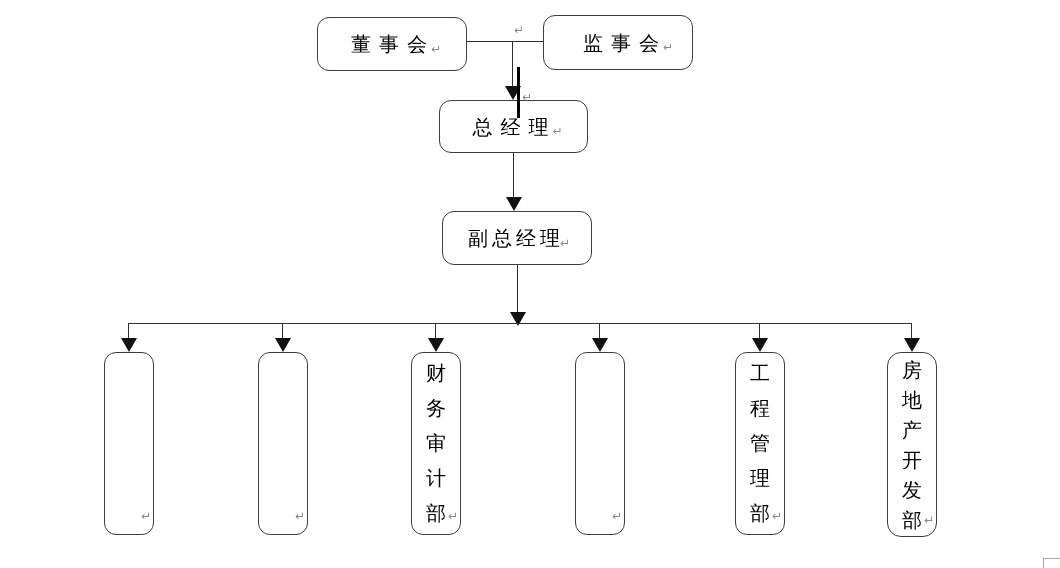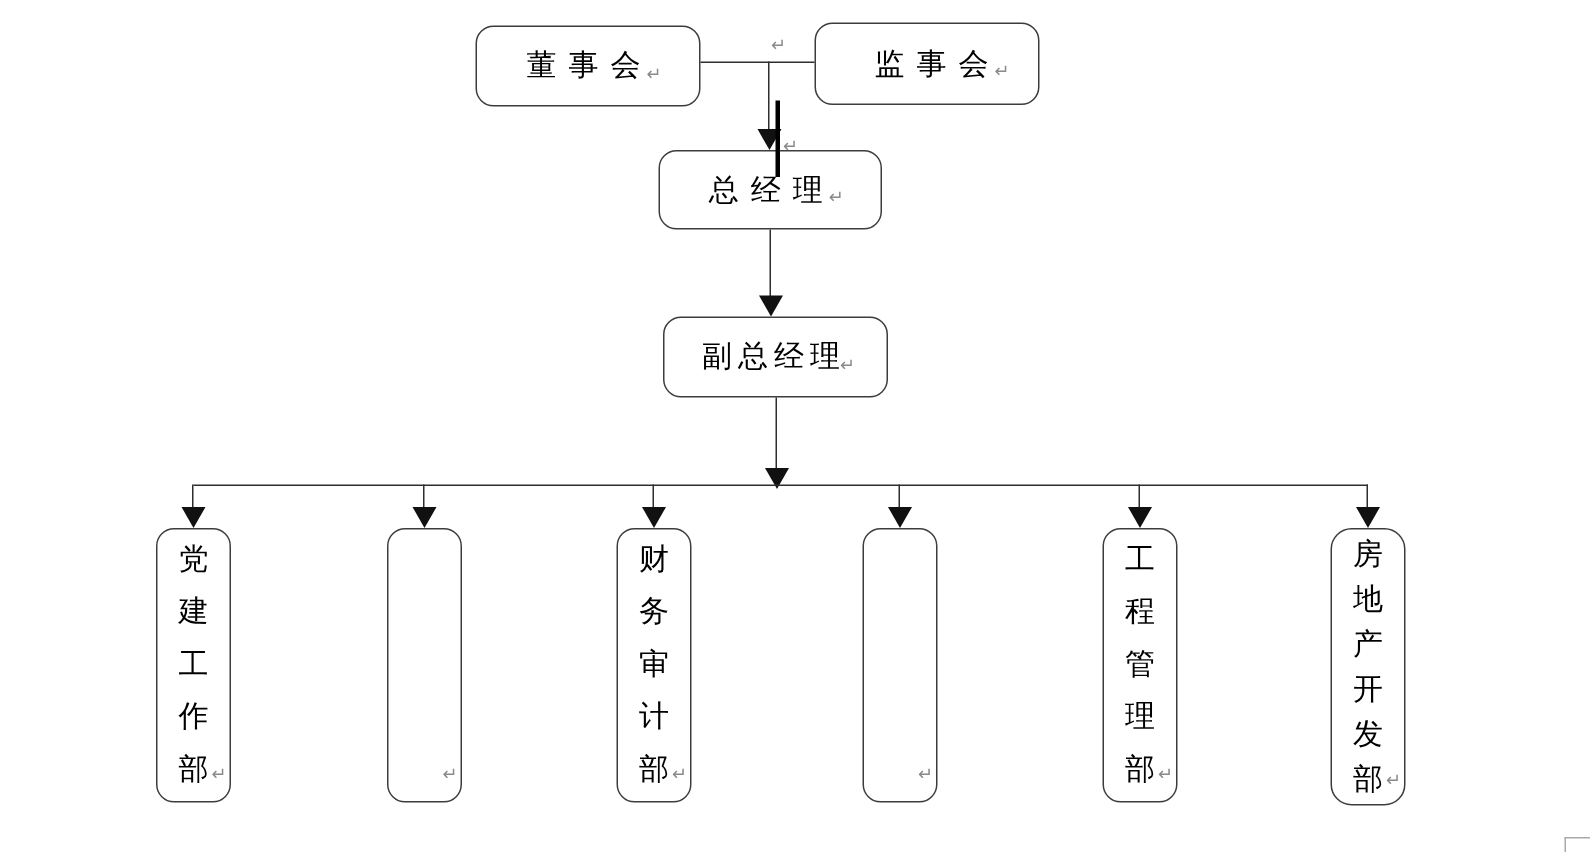--- a/index.html
+++ b/index.html
@@ -141,21 +141,20 @@
   <div class="vline" style="left:435px; top:323px; height:16px;"></div>
   <div class="arrow-down" style="left:428px; top:338px;"></div>
   <div class="vline" style="left:599px; top:323px; height:16px;"></div>
   <div class="arrow-down" style="left:592px; top:338px;"></div>
   <div class="vline" style="left:759px; top:323px; height:16px;"></div>
   <div class="arrow-down" style="left:752px; top:338px;"></div>
   <div class="vline" style="left:911px; top:323px; height:16px;"></div>
   <div class="arrow-down" style="left:904px; top:338px;"></div>
 
   <div class="dept-box" style="left:104px;">
-    <div class="dept-label">党建工作部</div>
     <span class="pmark dept-pmark">↵</span>
   </div>
   <div class="dept-box" style="left:258px;">
     <span class="pmark dept-pmark">↵</span>
   </div>
   <div class="dept-box" style="left:411px;">
     <div class="dept-label">财务审计部</div>
     <span class="pmark dept-pmark">↵</span>
   </div>
   <div class="dept-box" style="left:575px;">

